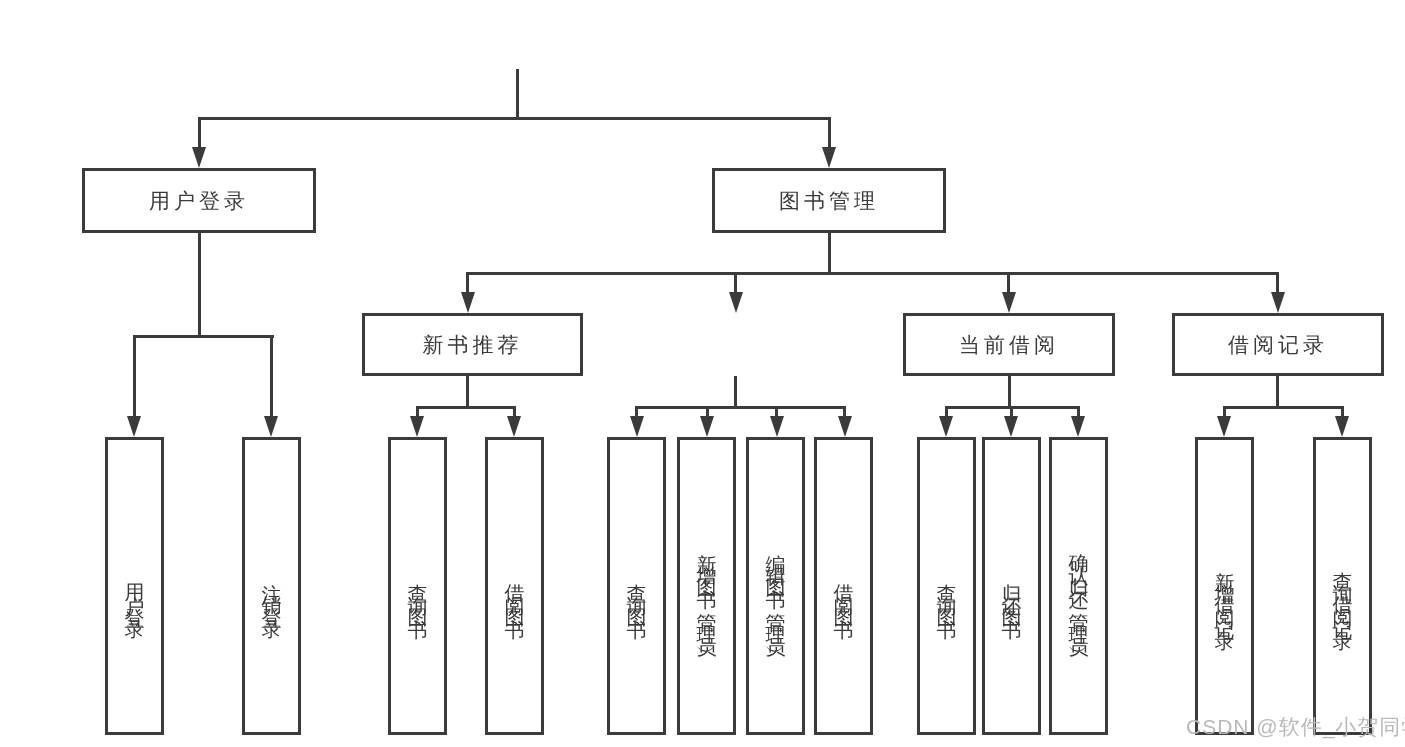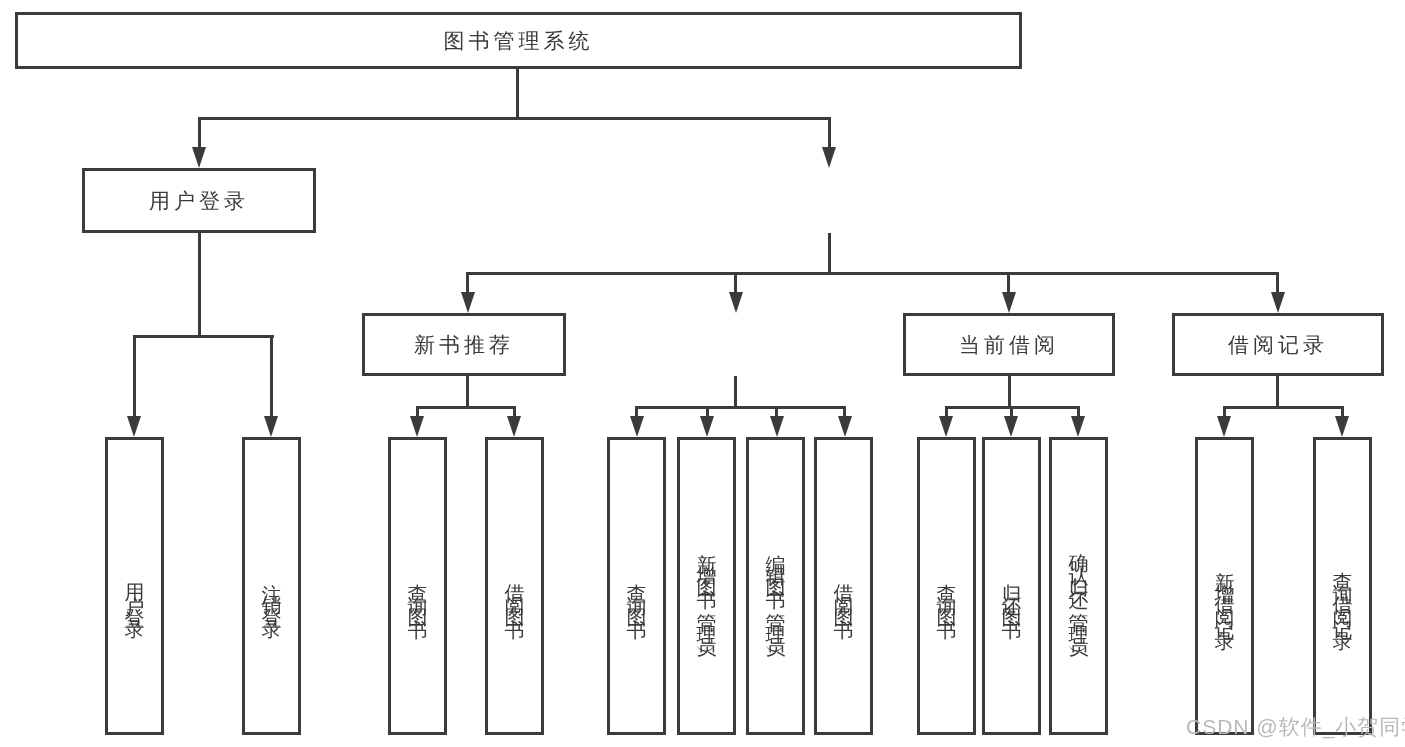--- a/index.html
+++ b/index.html
@@ -90,29 +90,29 @@
   <div class="arrow" style="left:1004px;top:416px"></div>
   <div class="arrow" style="left:1071px;top:416px"></div>
 
   <div class="vline" style="left:1276px;top:376px;height:33px"></div>
   <div class="hline" style="left:1223px;top:406px;width:121px"></div>
   <div class="vline" style="left:1223px;top:406px;height:12px"></div>
   <div class="vline" style="left:1341px;top:406px;height:12px"></div>
   <div class="arrow" style="left:1217px;top:416px"></div>
   <div class="arrow" style="left:1335px;top:416px"></div>
 
-  <div class="box" style="left:15px;top:12px;width:1007px;height:57px">
-    <span class="hlabel">图书管理系统</span>
-  </div>
 
   <div class="box" style="left:82px;top:168px;width:234px;height:65px">
     <span class="hlabel">用户登录</span>
   </div>
+  <div class="box" style="left:712px;top:168px;width:234px;height:65px">
+    <span class="hlabel">图书管理</span>
+  </div>
 
-  <div class="box" style="left:362px;top:313px;width:204px;height:63px">
+  <div class="box" style="left:362px;top:313px;width:221px;height:63px">
     <span class="hlabel">新书推荐</span>
   </div>
   <div class="box" style="left:1172px;top:313px;width:212px;height:63px">
     <span class="hlabel">借阅记录</span>
   </div>
   <div class="box" style="left:903px;top:313px;width:212px;height:63px">
     <span class="hlabel">当前借阅</span>
   </div>
 
   <div class="box" style="left:105px;top:437px;width:59px;height:298px">

